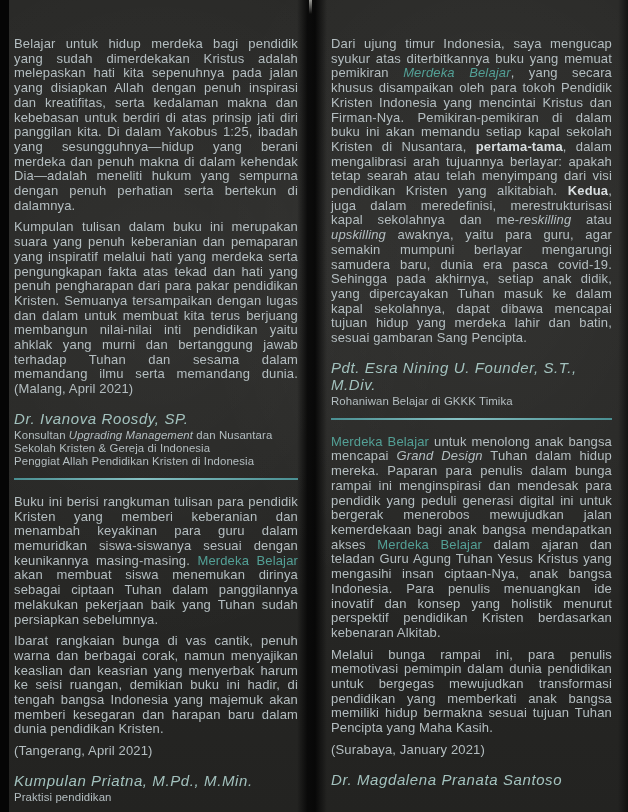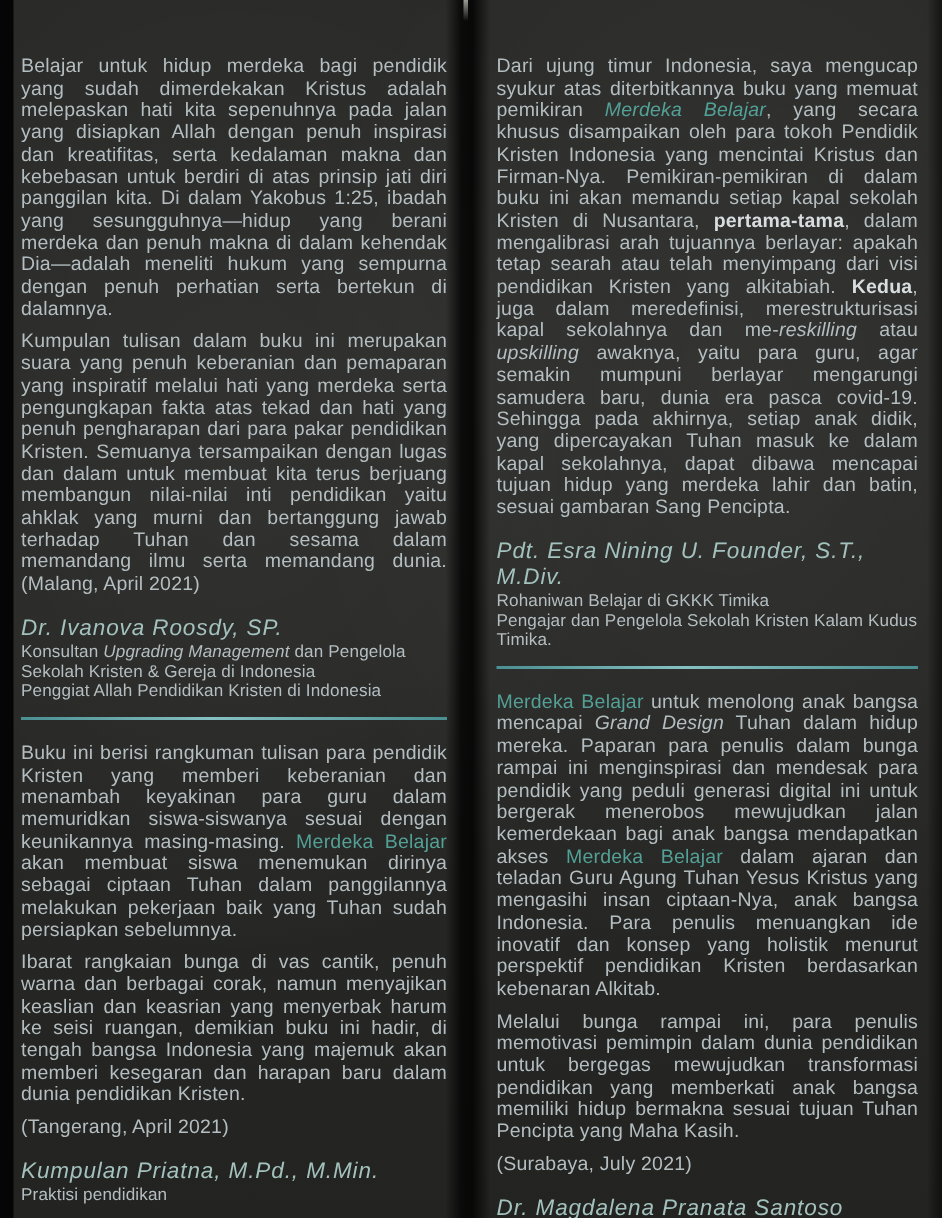--- a/index.html
+++ b/index.html
@@ -67,41 +67,40 @@
 <div class="scan">
   <div class="paper"></div>
   <div class="gutter"></div>
   <div class="gutter-glint"></div>
   <div class="edge-right"></div>
   <div class="col left">
       <p class="para"><span class="seg">Belajar untuk hidup merdeka bagi pendidik yang sudah dimerdekakan Kristus adalah melepaskan hati kita sepenuhnya pada jalan yang disiapkan Allah dengan penuh inspirasi dan kreatifitas, serta kedalaman makna dan kebebasan untuk berdiri di atas prinsip jati diri panggilan kita. Di dalam Yakobus 1:25, ibadah yang sesungguhnya—hidup yang berani merdeka dan penuh makna di dalam kehendak Dia—adalah meneliti hukum yang sempurna dengan penuh perhatian serta bertekun di dalamnya.</span></p>
       <p class="para"><span class="seg">Kumpulan tulisan dalam buku ini merupakan suara yang penuh keberanian dan pemaparan yang inspiratif melalui hati yang merdeka serta pengungkapan fakta atas tekad dan hati yang penuh pengharapan dari para pakar pendidikan Kristen. Semuanya tersampaikan dengan lugas dan dalam untuk membuat kita terus berjuang membangun nilai-nilai inti pendidikan yaitu ahklak yang murni dan bertanggung jawab terhadap Tuhan dan sesama dalam memandang ilmu serta memandang dunia. (Malang, April 2021)</span></p>
       <div class="author">
         <div class="author-name">Dr. Ivanova Roosdy, SP.</div>
-        <div class="author-line"><span class="seg">Konsultan </span><span class="seg it">Upgrading Management</span><span class="seg"> dan Pengelola</span></div>
+        <div class="author-line"><span class="seg">Konsultan </span><span class="seg it">Upgrading Management</span><span class="seg"> dan Nusantara</span></div>
         <div class="author-line"><span class="seg">Sekolah Kristen &amp; Gereja di Indonesia</span></div>
         <div class="author-line"><span class="seg">Penggiat Allah Pendidikan Kristen di Indonesia</span></div>
       </div>
       <div class="divider"></div>
       <p class="para"><span class="seg">Buku ini berisi rangkuman tulisan para pendidik Kristen yang memberi keberanian dan menambah keyakinan para guru dalam memuridkan siswa-siswanya sesuai dengan keunikannya masing-masing. </span><span class="seg ac">Merdeka Belajar</span><span class="seg"> akan membuat siswa menemukan dirinya sebagai ciptaan Tuhan dalam panggilannya melakukan pekerjaan baik yang Tuhan sudah persiapkan sebelumnya.</span></p>
       <p class="para"><span class="seg">Ibarat rangkaian bunga di vas cantik, penuh warna dan berbagai corak, namun menyajikan keaslian dan keasrian yang menyerbak harum ke seisi ruangan, demikian buku ini hadir, di tengah bangsa Indonesia yang majemuk akan memberi kesegaran dan harapan baru dalam dunia pendidikan Kristen.</span></p>
       <p class="dateline">(Tangerang, April 2021)</p>
       <div class="author">
         <div class="author-name">Kumpulan Priatna, M.Pd., M.Min.</div>
         <div class="author-line"><span class="seg">Praktisi pendidikan</span></div>
       </div>
     </div>
   <div class="col right">
       <p class="para"><span class="seg">Dari ujung timur Indonesia, saya mengucap syukur atas diterbitkannya buku yang memuat pemikiran </span><span class="seg ac it">Merdeka Belajar</span><span class="seg">, yang secara khusus disampaikan oleh para tokoh Pendidik Kristen Indonesia yang mencintai Kristus dan Firman-Nya. Pemikiran-pemikiran di dalam buku ini akan memandu setiap kapal sekolah Kristen di Nusantara, </span><span class="seg bd">pertama-tama</span><span class="seg">, dalam mengalibrasi arah tujuannya berlayar: apakah tetap searah atau telah menyimpang dari visi pendidikan Kristen yang alkitabiah. </span><span class="seg bd">Kedua</span><span class="seg">, juga dalam meredefinisi, merestrukturisasi kapal sekolahnya dan me-</span><span class="seg it">reskilling</span><span class="seg"> atau </span><span class="seg it">upskilling</span><span class="seg"> awaknya, yaitu para guru, agar semakin mumpuni berlayar mengarungi samudera baru, dunia era pasca covid-19. Sehingga pada akhirnya, setiap anak didik, yang dipercayakan Tuhan masuk ke dalam kapal sekolahnya, dapat dibawa mencapai tujuan hidup yang merdeka lahir dan batin, sesuai gambaran Sang Pencipta.</span></p>
       <div class="author">
         <div class="author-name">Pdt. Esra Nining U. Founder, S.T., M.Div.</div>
         <div class="author-line"><span class="seg">Rohaniwan Belajar di GKKK Timika</span></div>
-        <div class="author-line"><span class="seg">Pengajar dan Pengelola Sekolah Kristen Kalam Kudus Timika.</span></div>
       </div>
       <div class="divider"></div>
       <p class="para"><span class="seg ac">Merdeka Belajar</span><span class="seg"> untuk menolong anak bangsa mencapai </span><span class="seg it">Grand Design</span><span class="seg"> Tuhan dalam hidup mereka. Paparan para penulis dalam bunga rampai ini menginspirasi dan mendesak para pendidik yang peduli generasi digital ini untuk bergerak menerobos mewujudkan jalan kemerdekaan bagi anak bangsa mendapatkan akses </span><span class="seg ac">Merdeka Belajar</span><span class="seg"> dalam ajaran dan teladan Guru Agung Tuhan Yesus Kristus yang mengasihi insan ciptaan-Nya, anak bangsa Indonesia. Para penulis menuangkan ide inovatif dan konsep yang holistik menurut perspektif pendidikan Kristen berdasarkan kebenaran Alkitab.</span></p>
       <p class="para"><span class="seg">Melalui bunga rampai ini, para penulis memotivasi pemimpin dalam dunia pendidikan untuk bergegas mewujudkan transformasi pendidikan yang memberkati anak bangsa memiliki hidup bermakna sesuai tujuan Tuhan Pencipta yang Maha Kasih.</span></p>
-      <p class="dateline">(Surabaya, July 2021)</p>
+      <p class="dateline">(Surabaya, January 2021)</p>
       <div class="author">
         <div class="author-name">Dr. Magdalena Pranata Santoso</div>
       </div>
     </div>
 </div>
 
 </body></html>

